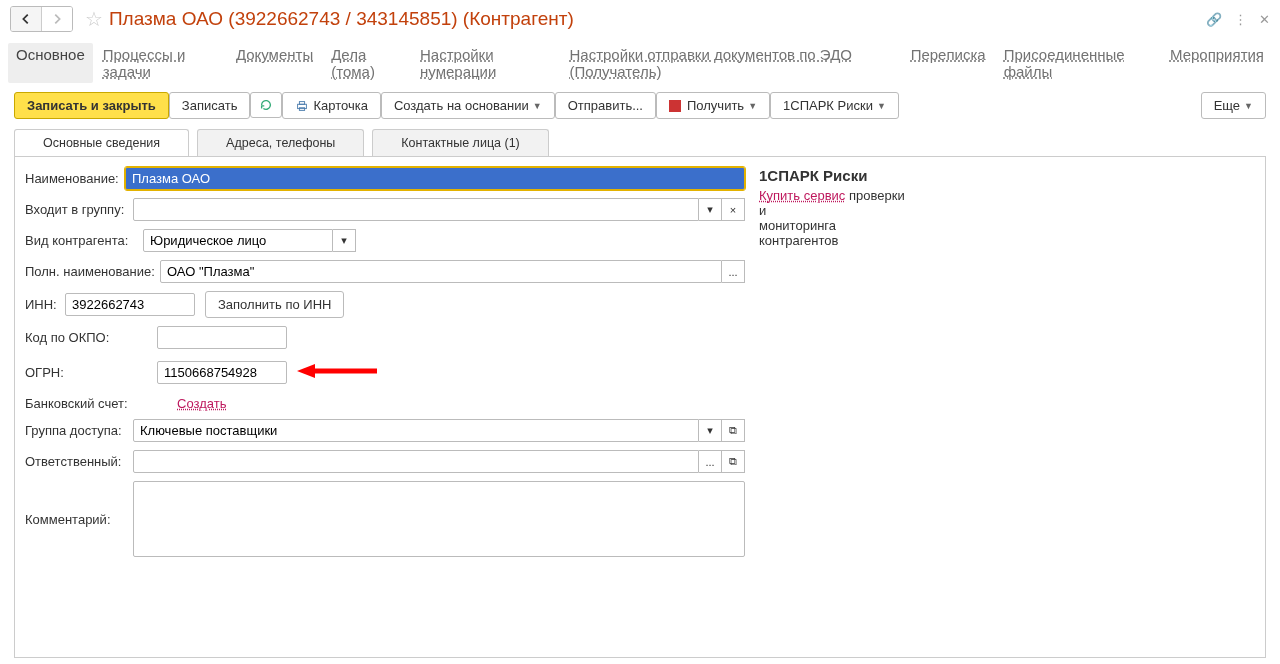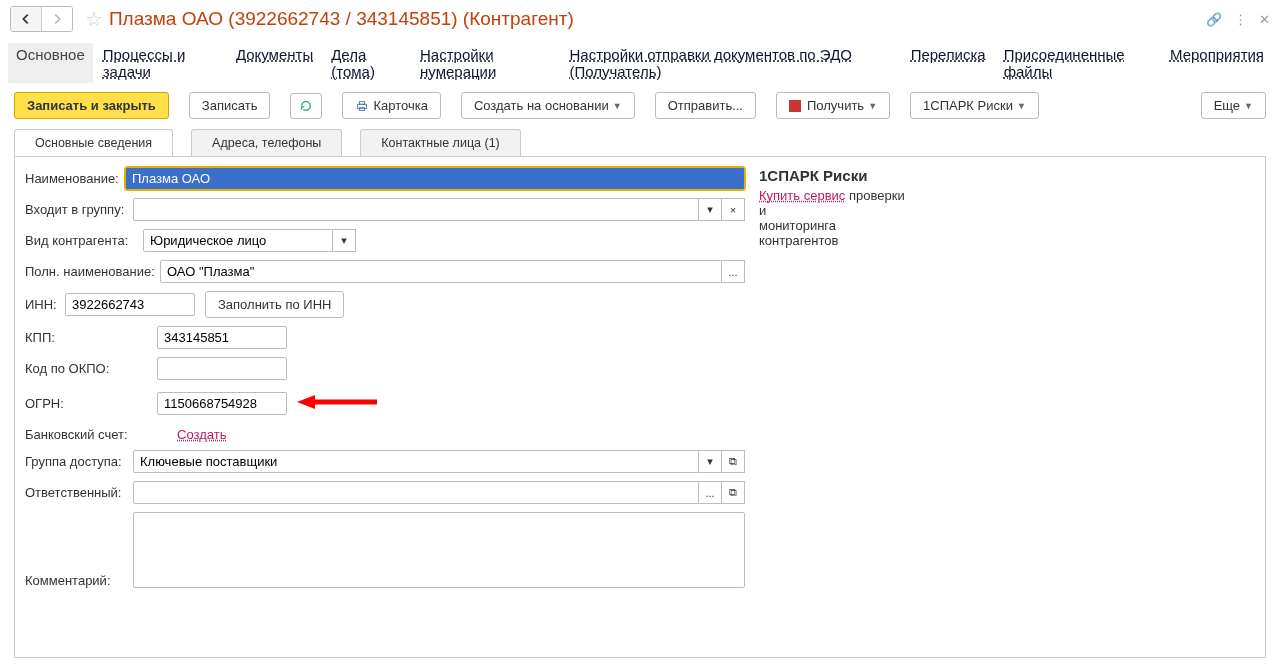--- a/index.html
+++ b/index.html
@@ -4,30 +4,30 @@
 <style>
 html,body{margin:0;padding:0;font-family:Arial,sans-serif;font-size:13px;color:#333;background:#fff}
 .titlebar{display:flex;align-items:center;padding:6px 10px 2px 10px}
 .nav-btns{display:flex;border:1px solid #bbb;border-radius:3px;overflow:hidden;margin-right:6px}
 .nav-btn{width:30px;height:24px;display:flex;align-items:center;justify-content:center;background:#f5f5f5}
 .nav-btn+.nav-btn{border-left:1px solid #ccc;background:#fff}
 .star{color:#ccc;font-size:20px;margin:0 6px}
 .title{font-size:19px;color:#c2410c}
 .title-right{margin-left:auto;display:flex;gap:12px;color:#999;align-items:center}
 .nav-tabs{display:flex;gap:18px;padding:12px 16px 6px 16px;font-size:15px}
-.nav-tab{color:#0f172a;text-decoration:underline dotted;cursor:pointer}
+.nav-tab{color:#737373;text-decoration:underline dotted;cursor:pointer}
 .nav-tab.active{color:#444;text-decoration:none;background:#eee;padding:3px 8px;border-radius:2px;margin:-3px -8px}
-.toolbar{display:flex;gap:20px;padding:6px 14px 10px 14px;align-items:flex-end}
+.toolbar{display:flex;gap:0;padding:6px 14px 10px 14px;align-items:flex-start}
 .btn{border:1px solid #bbb;background:#fff;border-radius:3px;padding:5px 12px;font-size:13px;color:#333;display:inline-flex;align-items:center;gap:4px;cursor:pointer}
 .btn.yellow{background:#ffe04a;border-color:#c9a800;font-weight:bold}
 .btn.icon-only{padding:5px 8px}
 .btn .caret{font-size:9px;color:#666}
 .spacer{flex:1}
 .tablist{display:flex;border-bottom:1px solid #ccc;margin:0 14px}
-.tab{padding:6px 20px;border:1px solid #ccc;border-bottom:none;background:#f2f2f2;margin-right:18px;border-radius:3px 3px 0 0;cursor:pointer;font-size:12.5px}
+.tab{padding:6px 28px;border:1px solid #ccc;border-bottom:none;background:#f2f2f2;margin-right:8px;border-radius:3px 3px 0 0;cursor:pointer;font-size:12.5px}
 .tab.active{background:#fff;font-weight:normal}
 .content{border:1px solid #ccc;border-top:none;margin:0 14px 14px 14px;padding:10px;display:flex;min-height:480px}
 .form-col{flex:0 0 720px}
 .side-col{margin-left:14px;font-size:13px}
 .row{display:flex;align-items:center;margin-bottom:8px}
 .lbl{width:132px;text-align:left;color:#333;font-size:13px}
 .lbl.w150{width:155px}
 .lbl.w60{width:50px}
 input.txt,select.sel,textarea.ta{border:1px solid #bbb;border-radius:2px;padding:3px 6px;font-size:13px;font-family:inherit;box-sizing:border-box}
 input.txt.sel-highlight{background:#3b6fcb;color:#fff}
@@ -150,24 +150,20 @@
         <input class="txt" value="ОАО &quot;Плазма&quot;" style="">
         <div class="group-btn">...</div>
       </div>
     </div>
     <div class="row">
       <span class="lbl w60" style="width:40px">ИНН:</span>
       <input class="txt" style="width: 130px;" value="3922662743">
       <button class="btn" style="margin-left:10px">Заполнить по ИНН</button>
     </div>
     <div class="row">
-      <span class="lbl">КПП:</span>
-      <input class="txt" style="width: 130px;" value="343145851">
-    </div>
-    <div class="row">
       <span class="lbl">Код по ОКПО:</span>
       <input class="txt" style="width: 130px;" value="">
     </div>
     <div class="row">
       <span class="lbl">ОГРН:</span>
       <input class="txt" style="width: 130px;" value="1150668754928">
       <span class="arrow">
         <svg width="80" height="20" viewBox="0 0 80 20">
             <line x1="80" y1="10" x2="15" y2="10" stroke="red" stroke-width="5"></line>
             <polygon points="0,10 18,3 18,17" fill="red"></polygon>
@@ -188,21 +184,21 @@
       </div>
     </div>
     <div class="row">
       <span class="lbl" style="width:108px">Ответственный:</span>
       <div class="group-wrap">
         <input class="txt" value="" style="">
         <div class="group-btn">...</div>
         <div class="group-btn">⧉</div>
       </div>
     </div>
-    <div class="row" style="align-items:flex-end">
+    <div class="row" style="align-items:center">
       <span class="lbl" style="width:108px">Комментарий:</span>
       <textarea class="ta" style="flex: 1 1 0%;"></textarea>
     </div>
   </div>
 
   <div class="side-col">
     <div class="side-head">1СПАРК Риски</div>
     <div style="max-width:150px">
       <span class="link">Купить сервис</span>
       <span>проверки</span><br>

